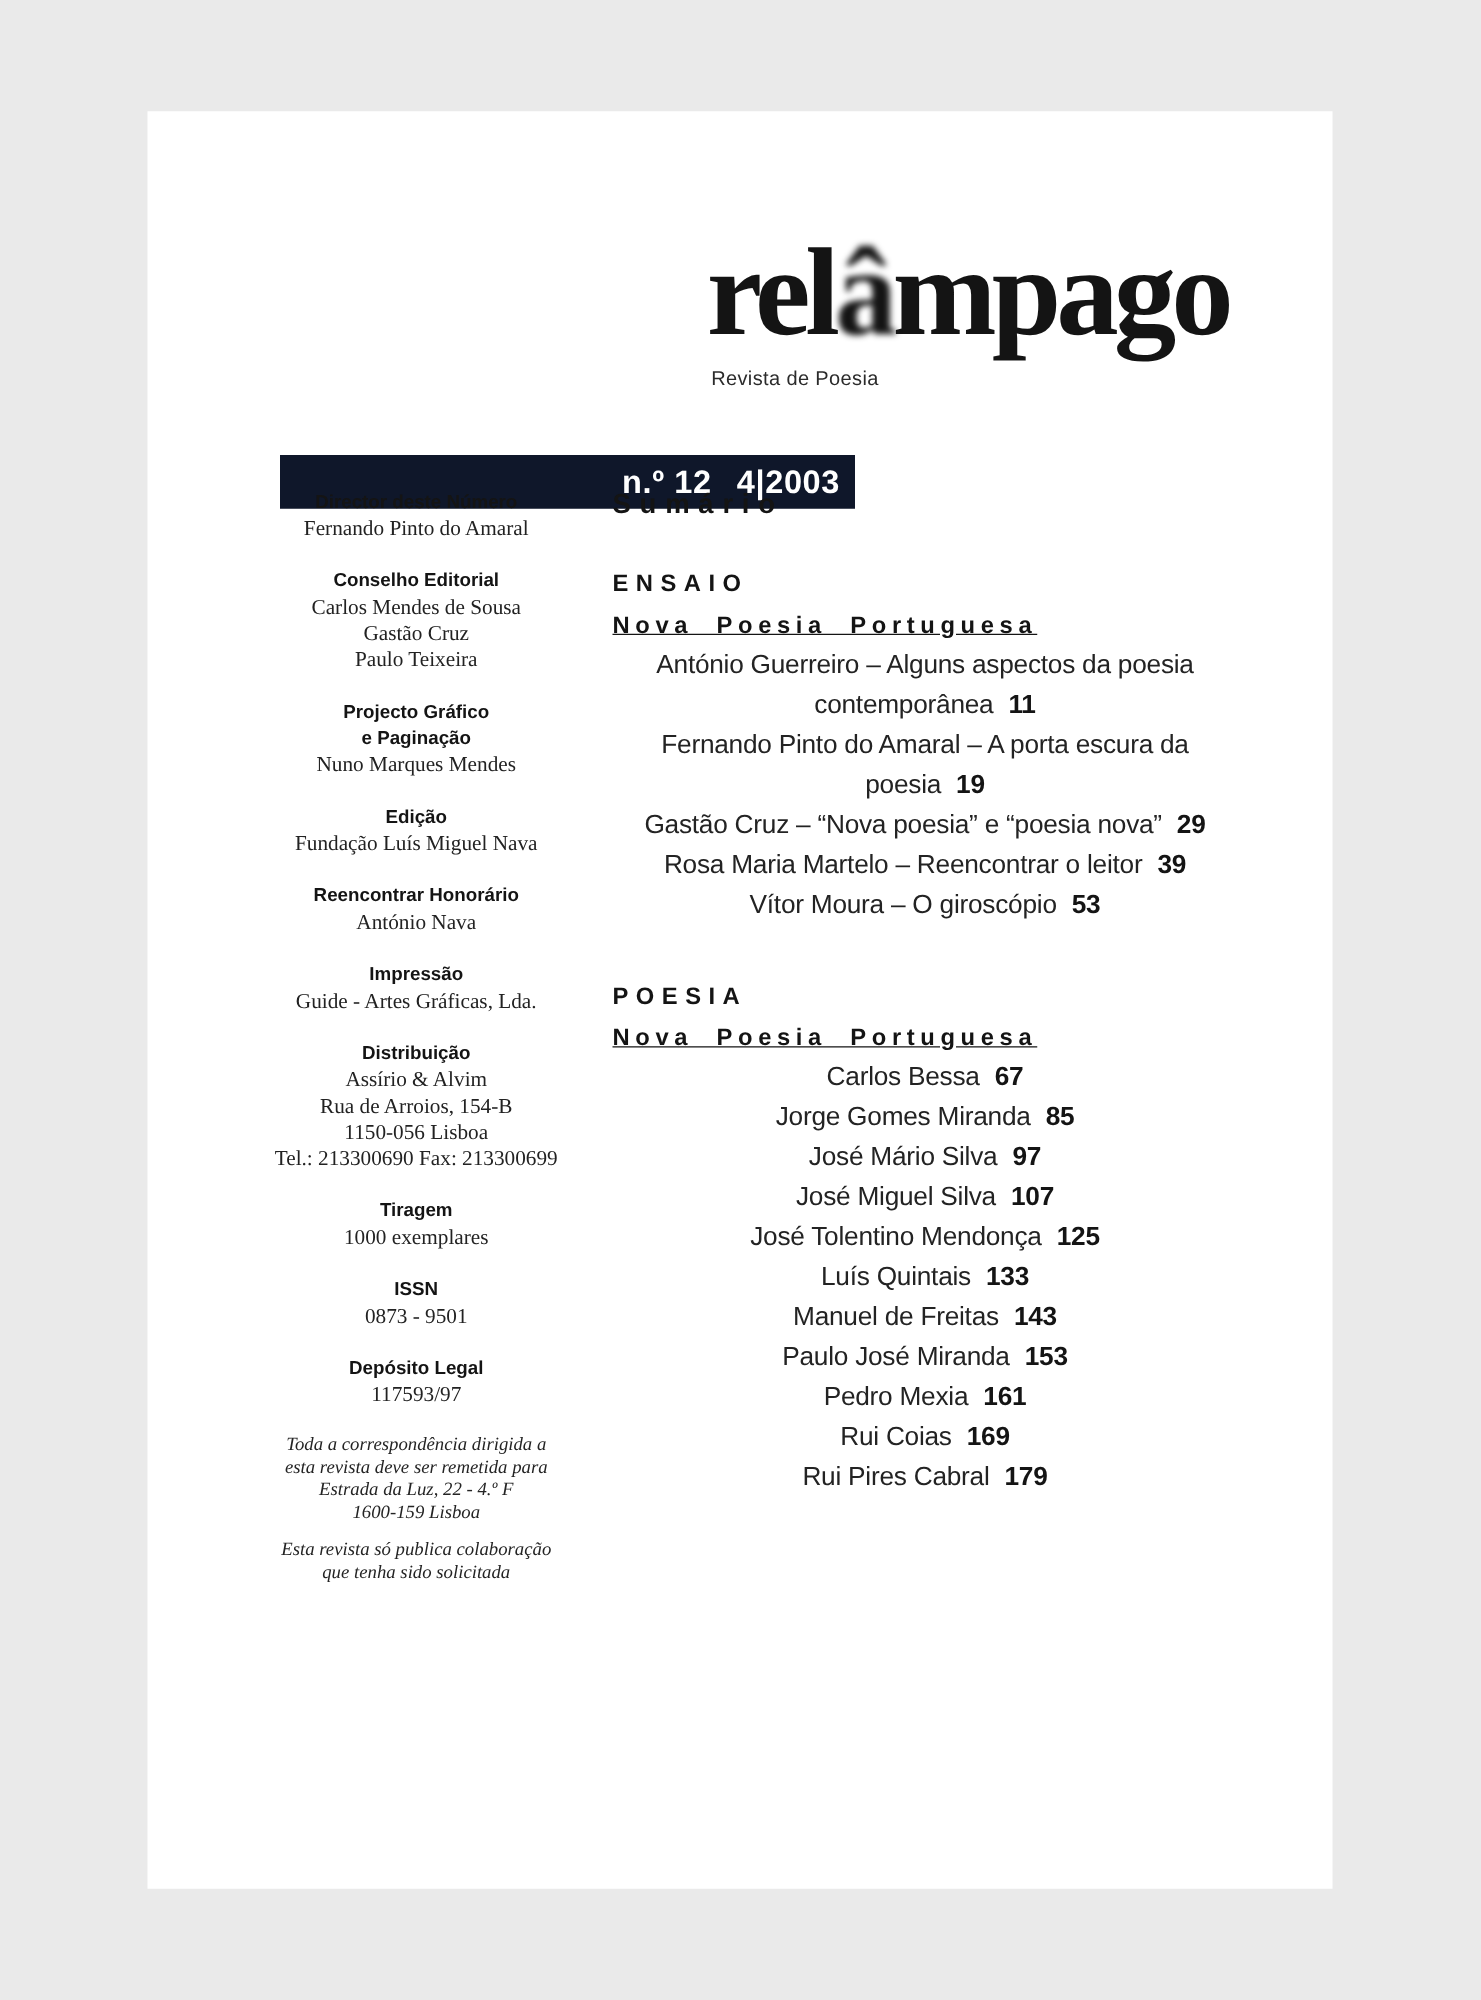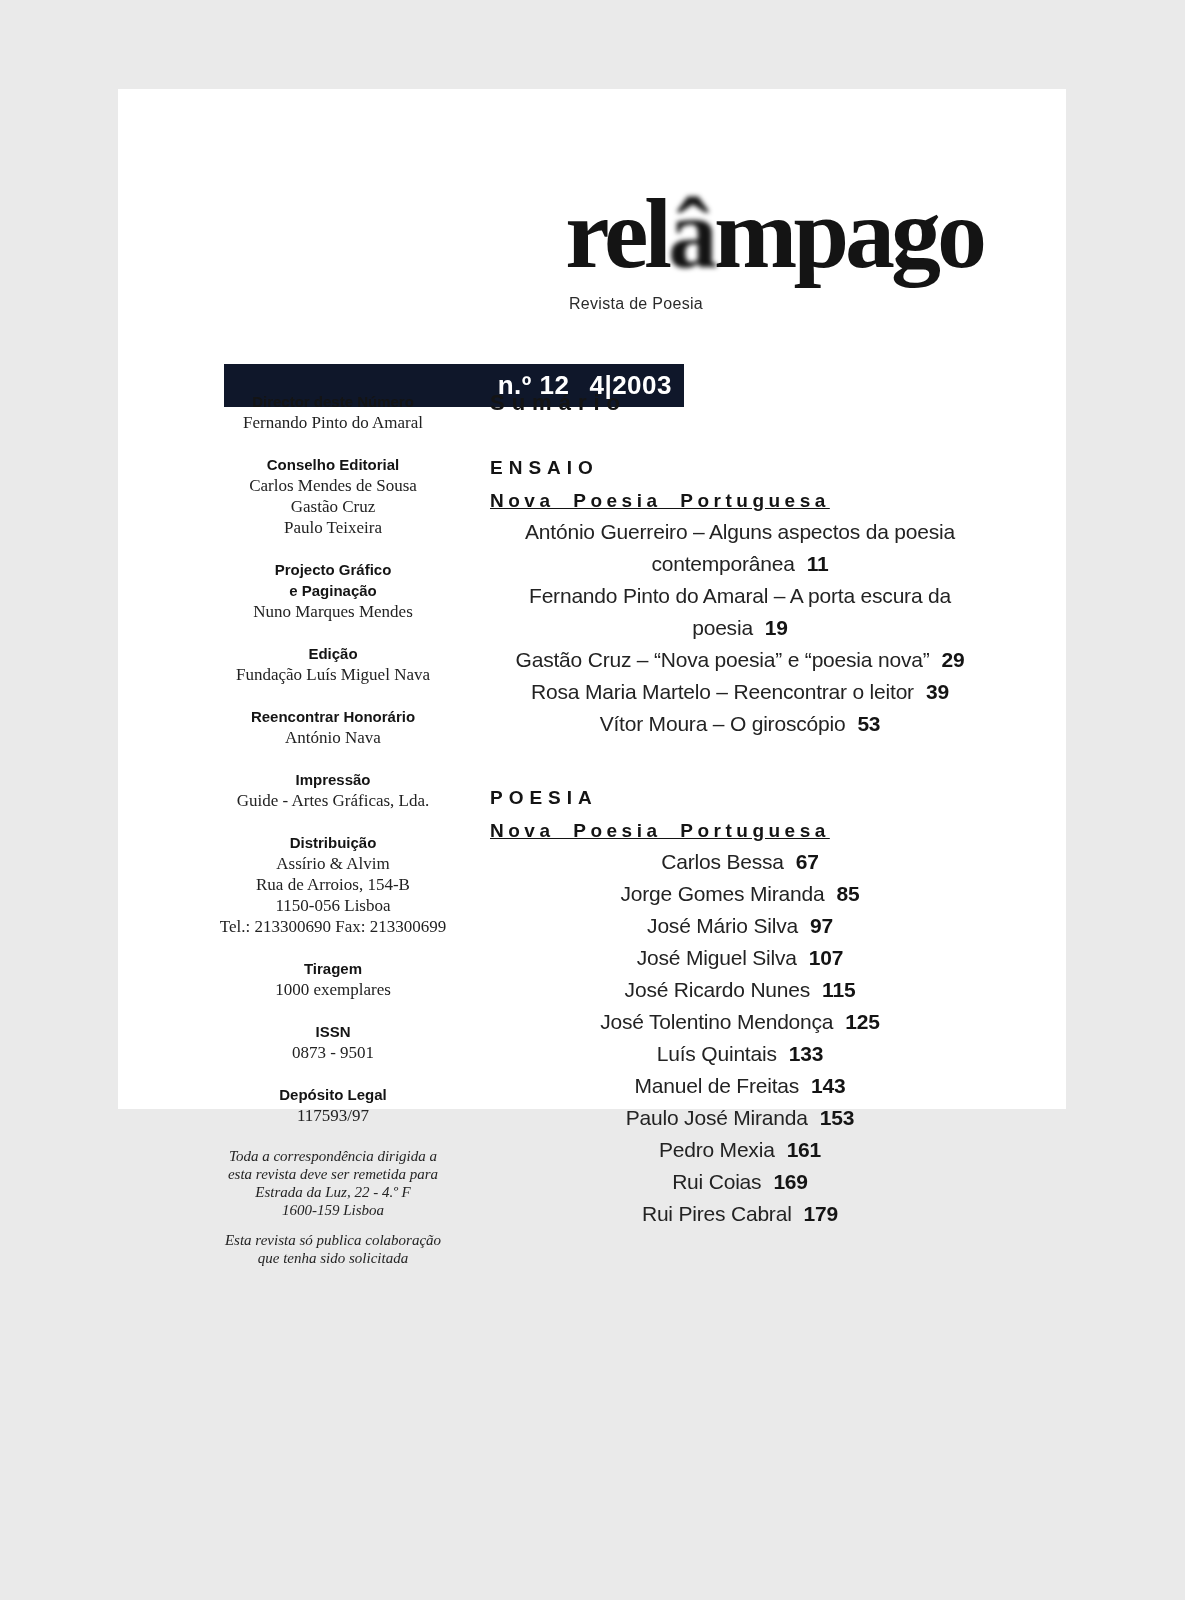--- a/index.html
+++ b/index.html
@@ -13,21 +13,21 @@
     background: #eaeaea;
     font-family: "Liberation Sans", sans-serif;
     color: #1c1c1c;
     overflow: hidden;
   }
   .paper {
     position: absolute;
     left: 118px;
     top: 89px;
     width: 948px;
-    height: 1020px;
+    height: 1422px;
     background: #ffffff;
   }
   
   .logo {
     position: absolute;
     top: 95px;
     right: 83px;
     font-family: "Liberation Serif", serif;
     font-weight: bold;
     font-size: 100px;
@@ -242,21 +242,20 @@
           </div>
         </section>
         <section class="toc-section">
           <div class="toc-head">POESIA</div>
           <div class="toc-subhead">Nova Poesia Portuguesa</div>
           <div class="toc-list">
             <div class="toc-line"><span class="toc-text">Carlos Bessa</span><span class="toc-page">67</span></div>
             <div class="toc-line"><span class="toc-text">Jorge Gomes Miranda</span><span class="toc-page">85</span></div>
             <div class="toc-line"><span class="toc-text">José Mário Silva</span><span class="toc-page">97</span></div>
             <div class="toc-line"><span class="toc-text">José Miguel Silva</span><span class="toc-page">107</span></div>
-            <div class="toc-line"><span class="toc-text">José Ricardo Nunes</span><span class="toc-page">115</span></div>
             <div class="toc-line"><span class="toc-text">José Tolentino Mendonça</span><span class="toc-page">125</span></div>
             <div class="toc-line"><span class="toc-text">Luís Quintais</span><span class="toc-page">133</span></div>
             <div class="toc-line"><span class="toc-text">Manuel de Freitas</span><span class="toc-page">143</span></div>
             <div class="toc-line"><span class="toc-text">Paulo José Miranda</span><span class="toc-page">153</span></div>
             <div class="toc-line"><span class="toc-text">Pedro Mexia</span><span class="toc-page">161</span></div>
             <div class="toc-line"><span class="toc-text">Rui Coias</span><span class="toc-page">169</span></div>
             <div class="toc-line"><span class="toc-text">Rui Pires Cabral</span><span class="toc-page">179</span></div>
           </div>
         </section>
       </div>

